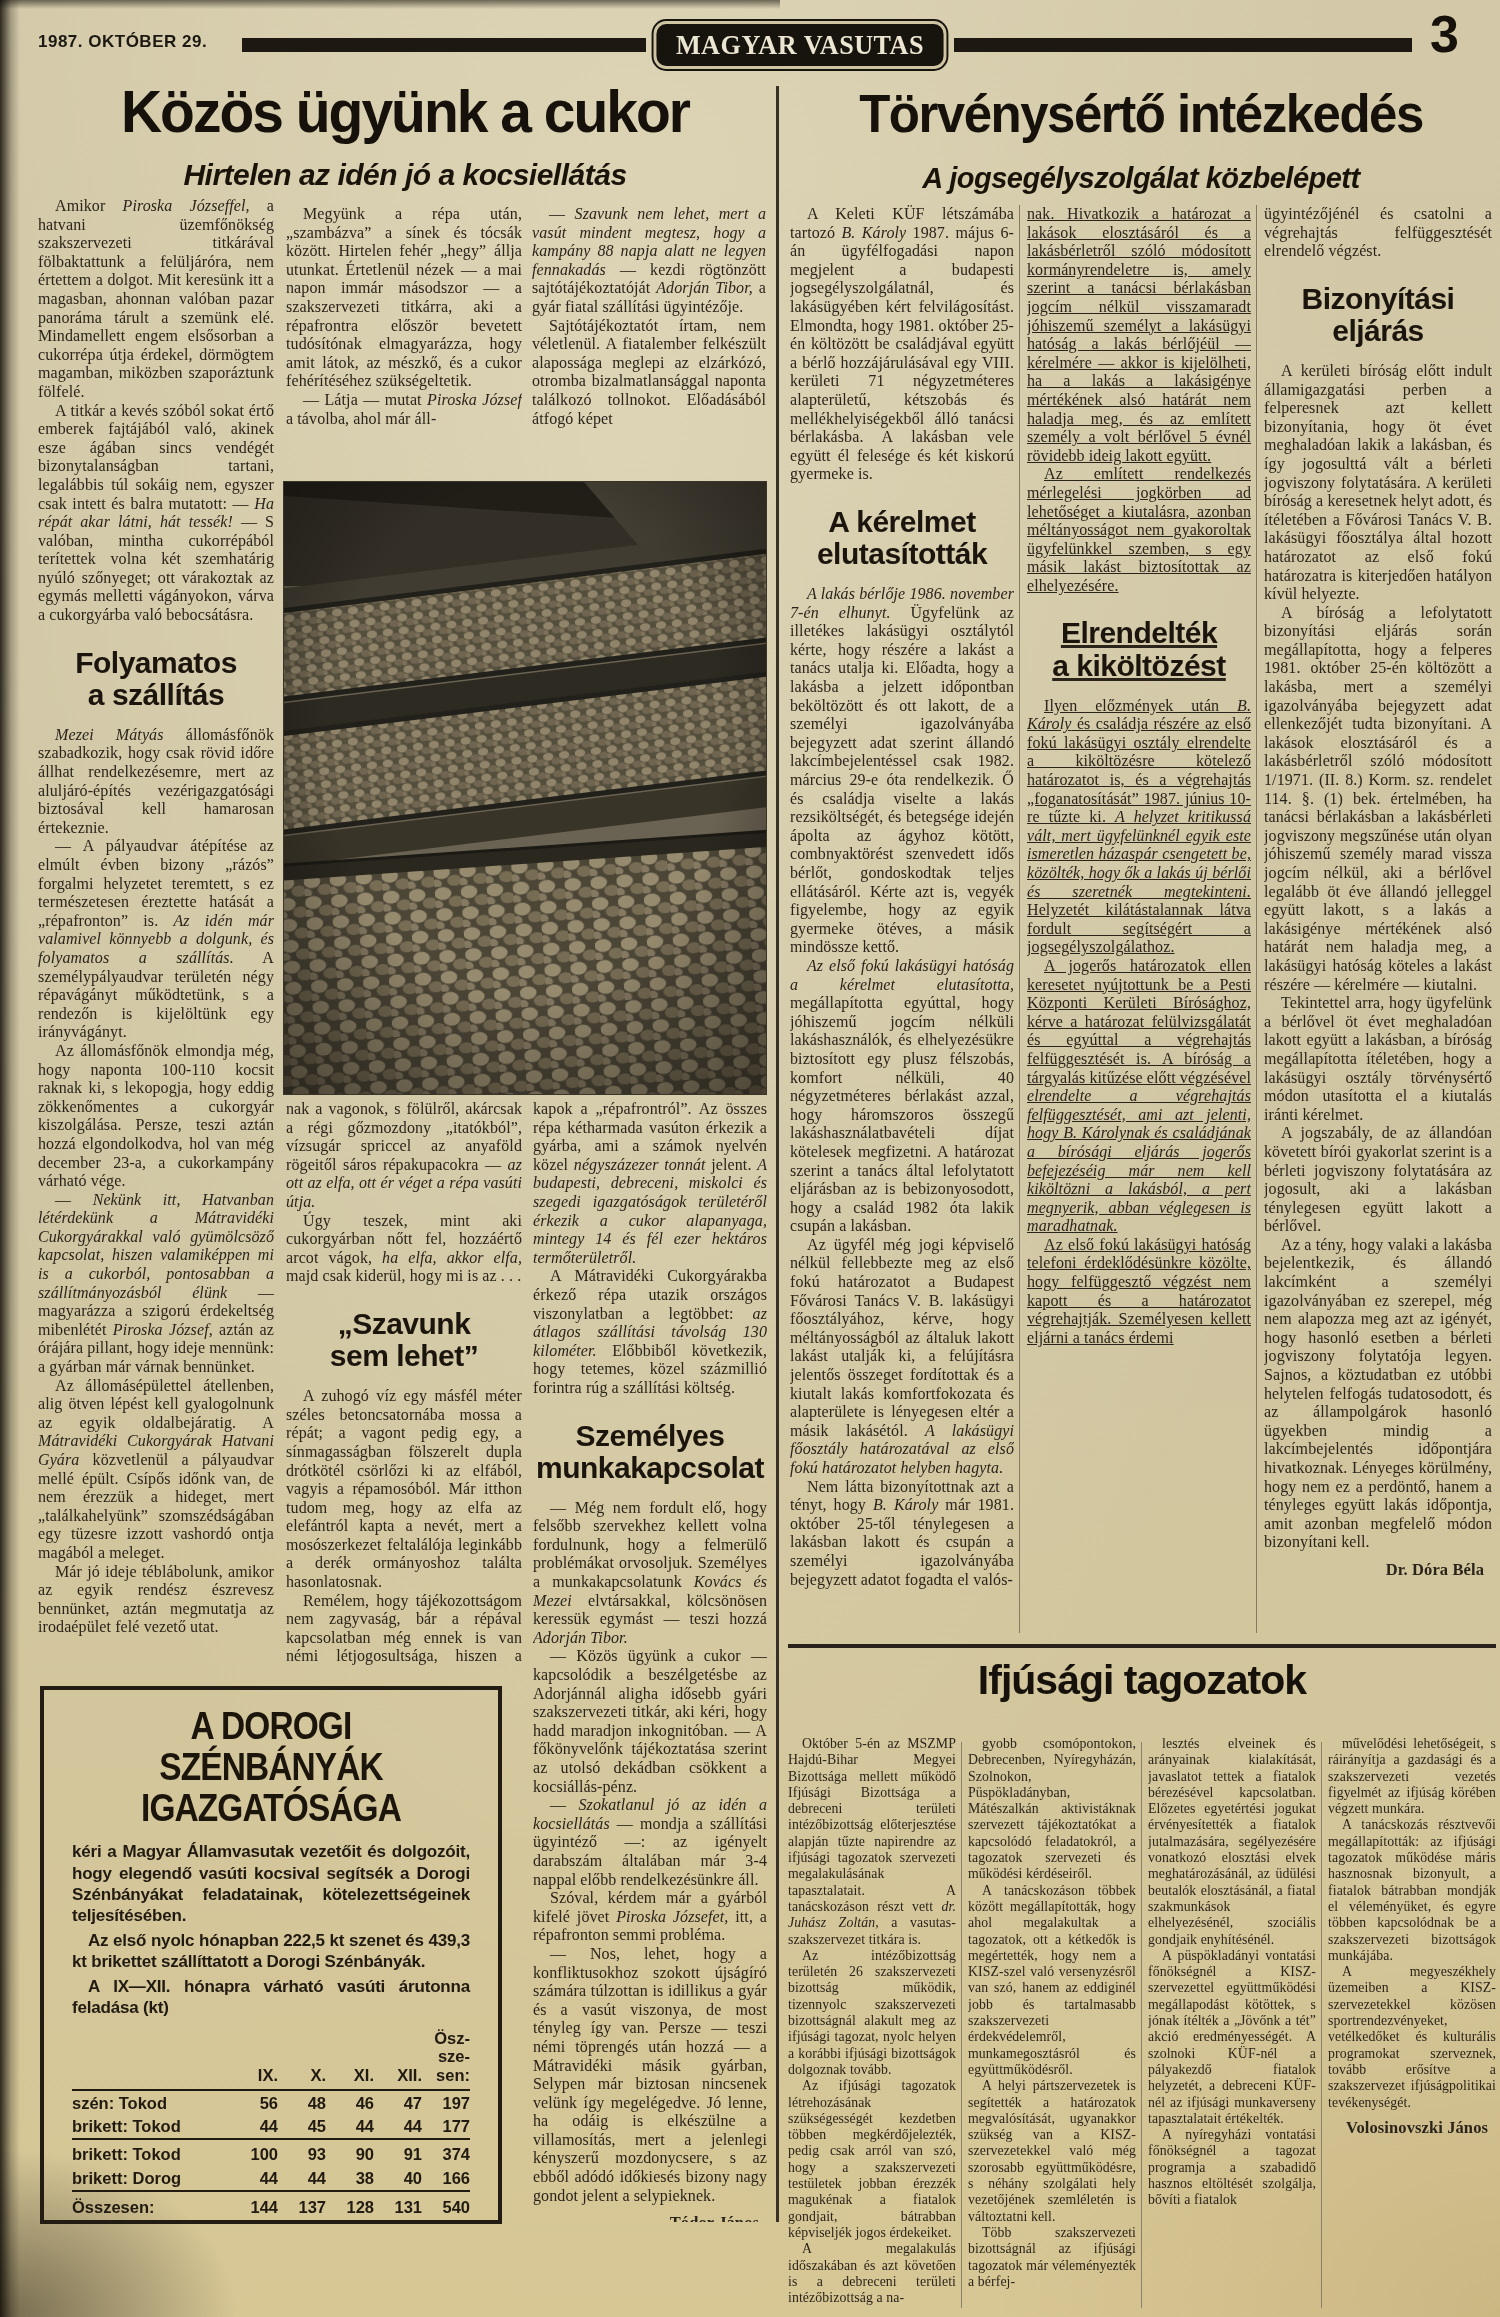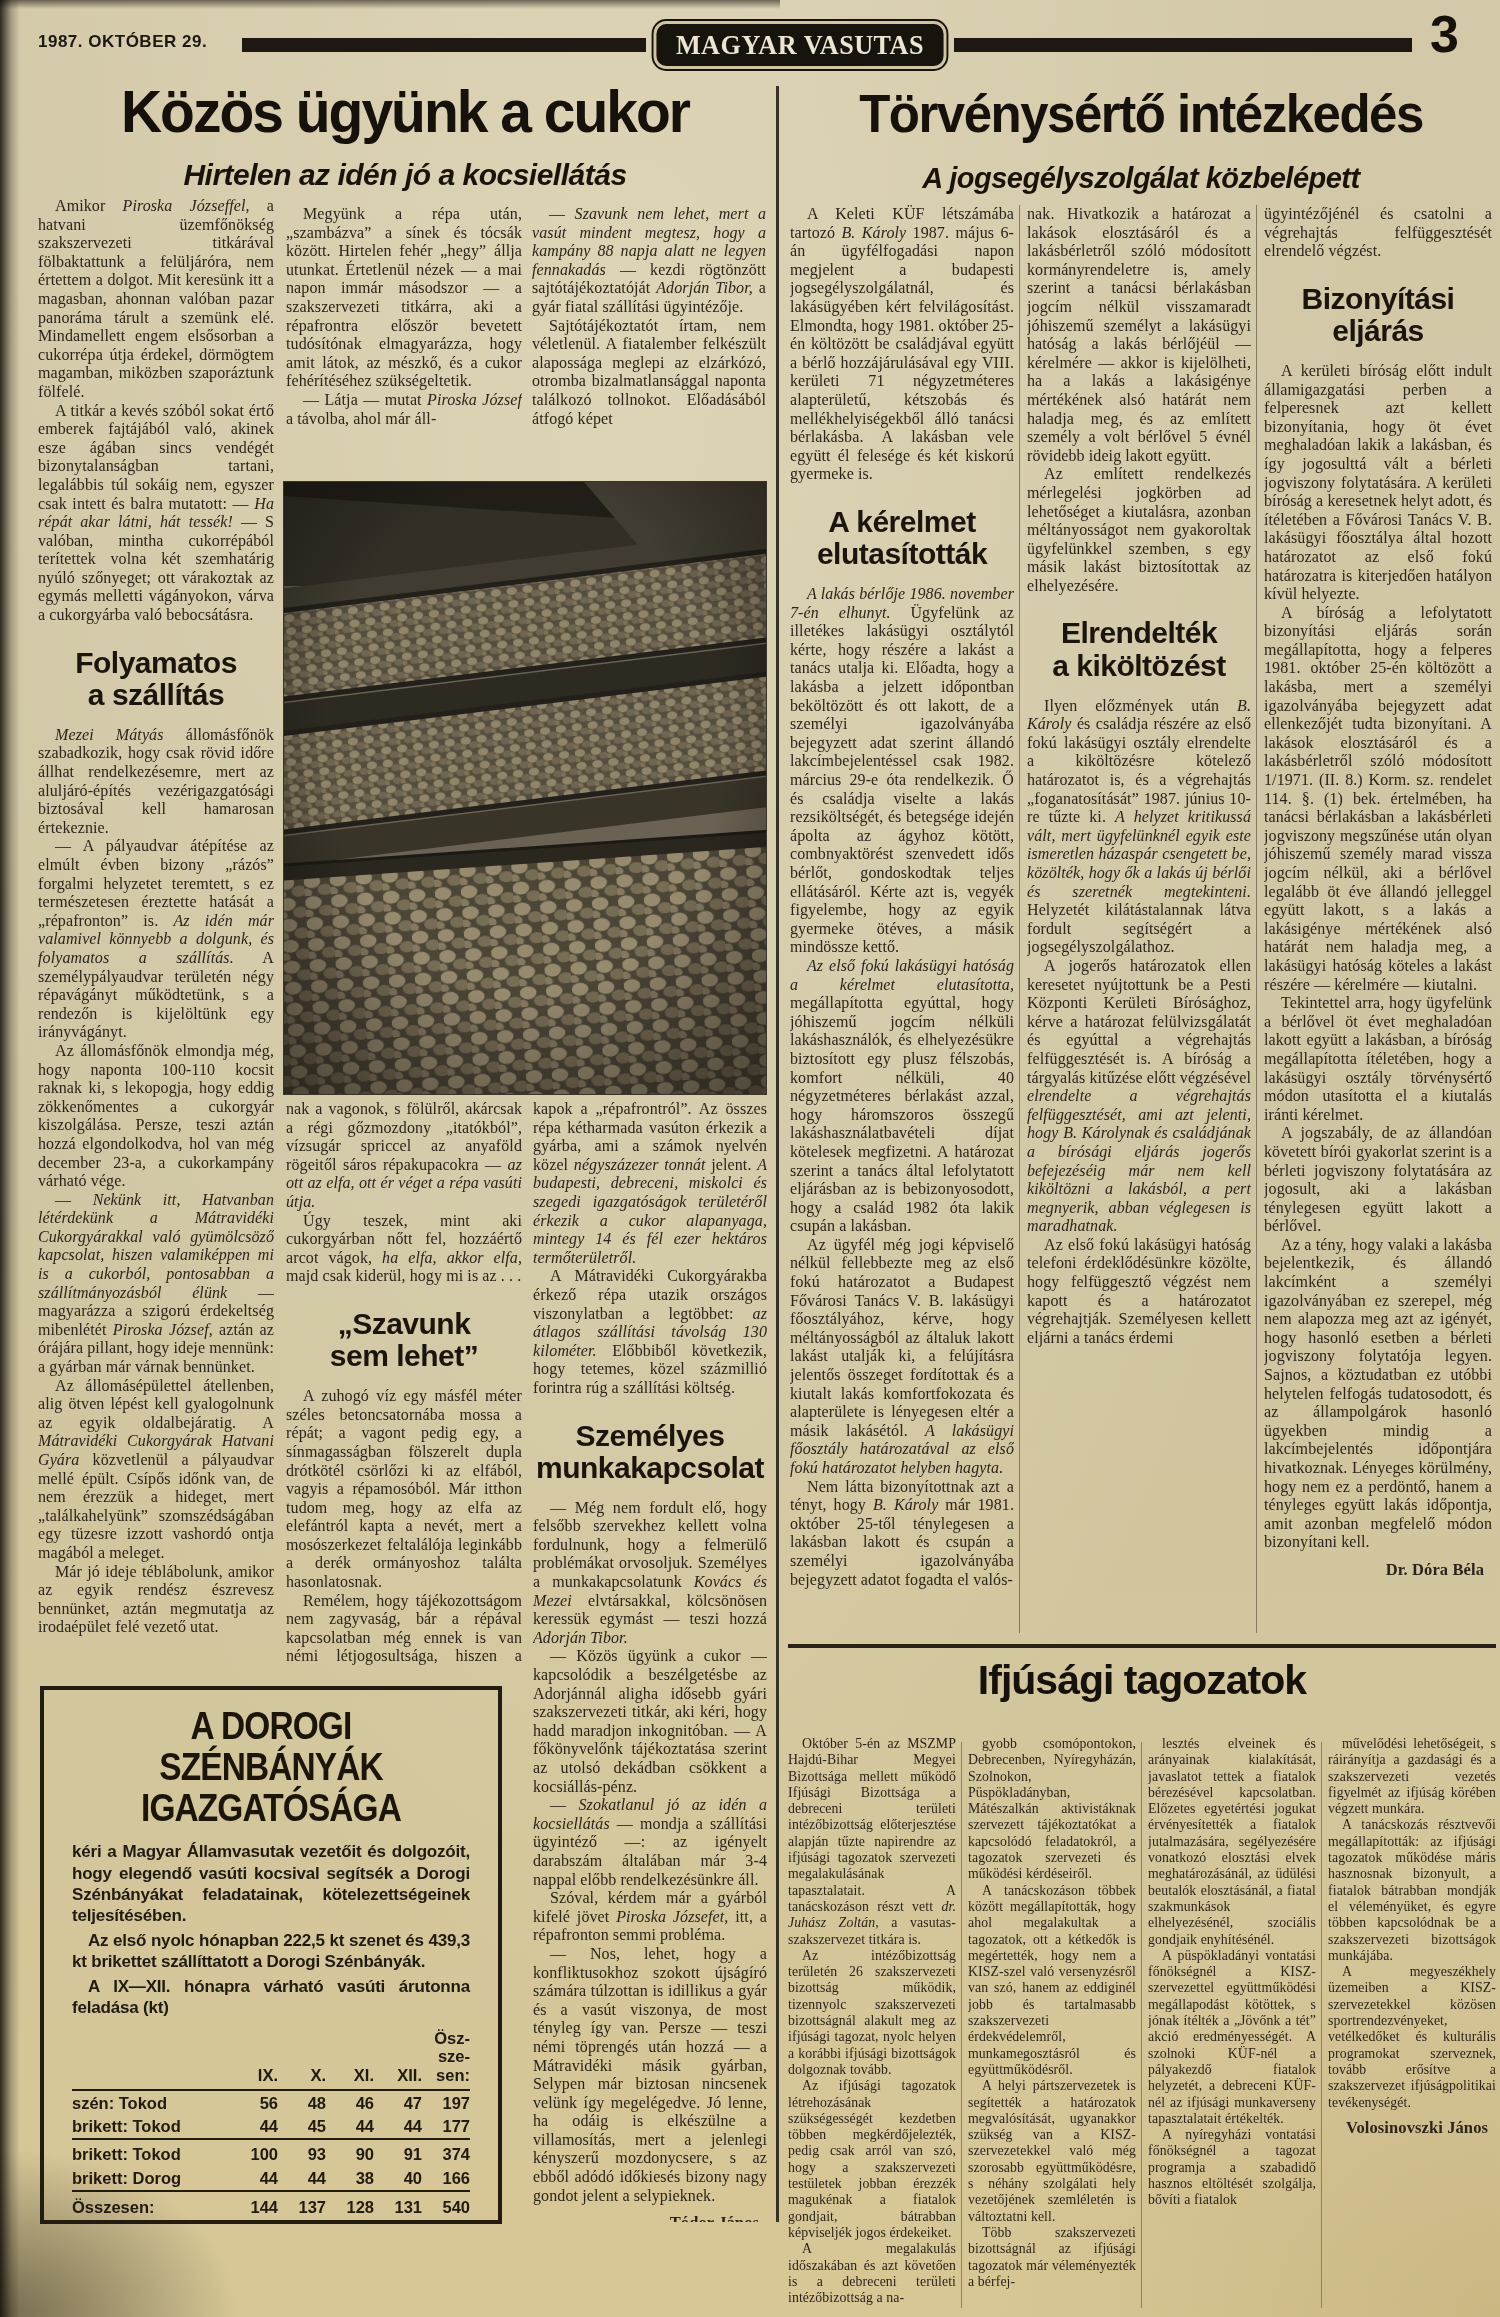--- a/index.html
+++ b/index.html
@@ -56,21 +56,21 @@
   .sig { font-weight:bold; text-align:right; margin-top:9px; padding-right:8px; font-size:16.5px; }
   .col.small { font:13.8px/16.3px "Liberation Serif",serif; }
   .col.small .para { text-indent:14px; }
 
   #lc1  { left:38px;   top:197px;  width:236px; height:1460px; }
   #lc2a { left:286px;  top:205px;  width:236px; height:273px;  }
   #lc3a { left:532px;  top:205px;  width:234px; height:273px;  }
   #lc2b { left:286px;  top:1100px; width:236px; height:566px;  }
   #lc3b { left:533px;  top:1100px; width:234px; height:1122px; }
   #rc1  { left:790px;  top:205px;  width:224px; height:1430px; }
-  #rc2  { left:1027px; top:205px;  width:224px; height:1430px; }
+  #rc2  { left:1027px; top:205px;  width:224px; height:1430px;text-decoration:underline; }
   #rc3  { left:1264px; top:205px;  width:228px; height:1430px; }
   #yc1  { left:788px;  top:1736px; width:168px; height:576px; }
   #yc2  { left:968px;  top:1736px; width:168px; height:576px; }
   #yc3  { left:1148px; top:1736px; width:168px; height:576px; }
   #yc4  { left:1328px; top:1736px; width:168px; height:576px; }
 
   
   .vdiv-main { position:absolute; left:776px; top:86px; width:2.5px; height:2136px; background:#383126; }
   .vdiv-thin { position:absolute; top:205px; width:1px; height:1428px; background:#847a62; }
   .vr1 { left:1019px; } .vr2 { left:1256px; }

